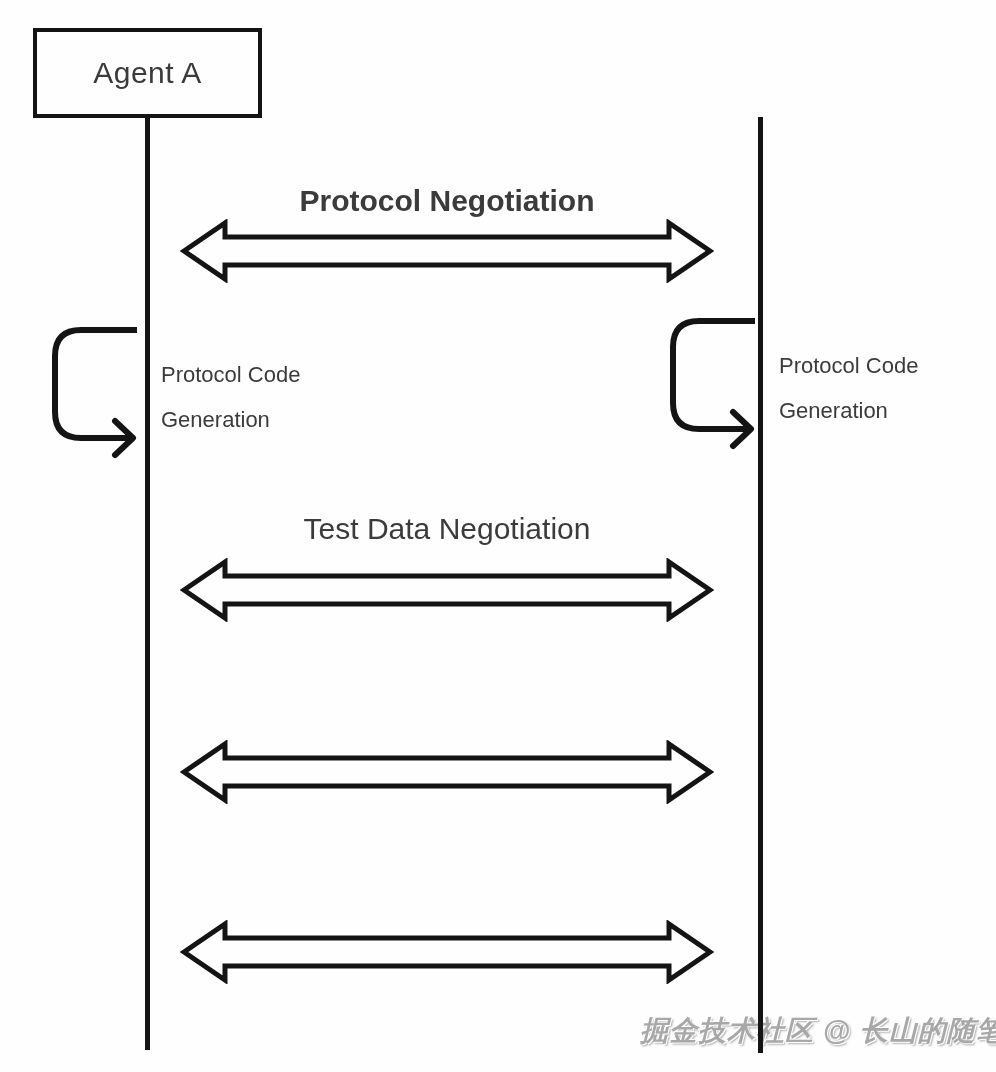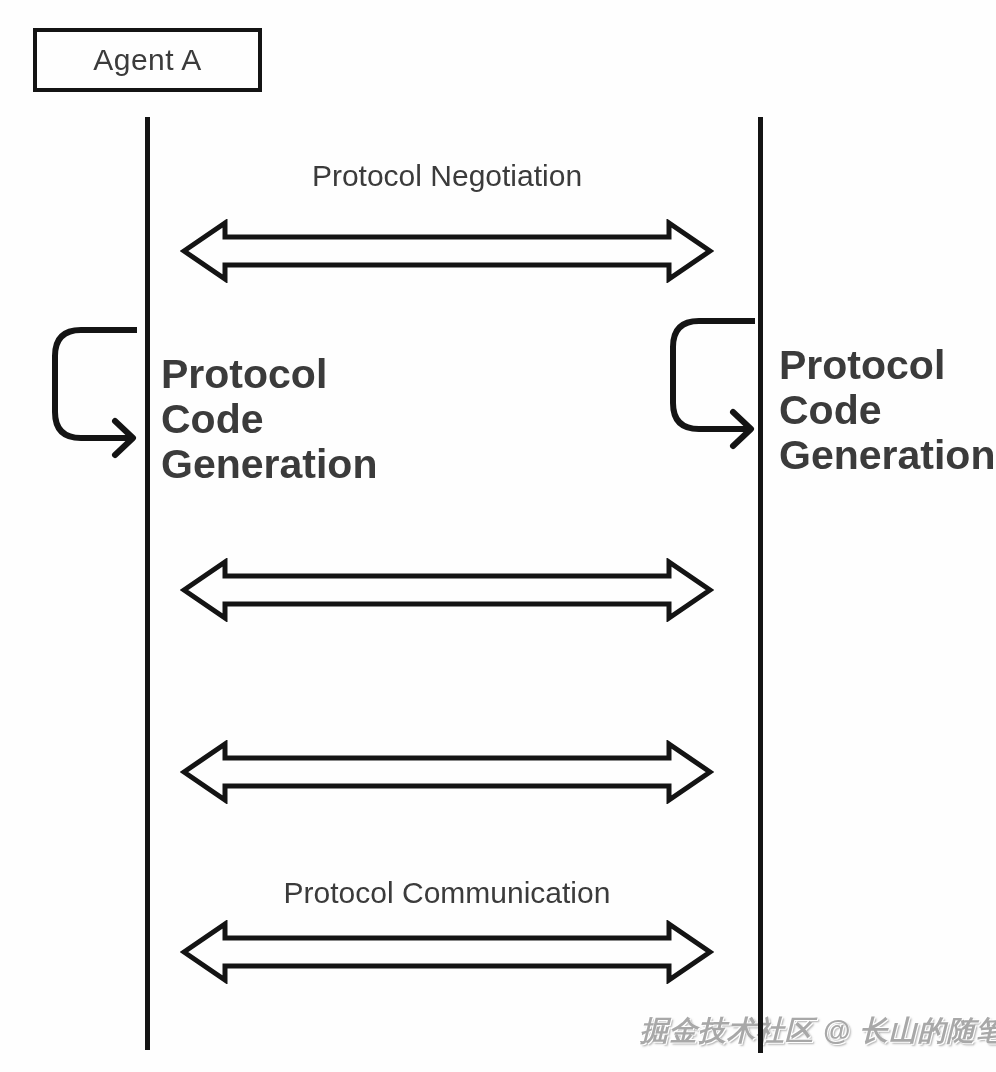--- a/index.html
+++ b/index.html
@@ -13,21 +13,21 @@
     height: 1072px;
     background: #fefefe;
     font-family: "Liberation Sans", "DejaVu Sans", sans-serif;
     color: #3b3b3b;
     overflow: hidden;
   }
 
   .actor-box {
     position: absolute;
     top: 28px;
-    height: 64px;
+    height: 90px;
     border: 4px solid #141414;
     background: #fefefe;
     display: flex;
     align-items: center;
     justify-content: center;
     box-sizing: border-box;
     z-index: 3;
   }
   .actor-box .actor-label {
     font-size: 30px;
@@ -56,46 +56,45 @@
     white-space: nowrap;
     z-index: 3;
   }
   .msg-arrow {
     position: absolute;
     left: 180px;
     width: 534px;
     height: 64px;
     z-index: 3;
   }
-  #msg1-label { top: 159px; }
+  #msg1-label { top: 184px; font-weight: bold; }
   #msg1-arrow { top: 219px; }
   #msg2-label { top: 512px; }
   #msg2-arrow { top: 558px; }
   #msg3-label { top: 696px; }
   #msg3-arrow { top: 740px; }
   #msg4-label { top: 876px; }
   #msg4-arrow { top: 920px; }
 
   .self-loop {
     position: absolute;
     width: 100px;
     height: 140px;
     z-index: 3;
   }
   #self-loop-a { left: 47px;  top: 322px; }
   #self-loop-b { left: 665px; top: 313px; }
 
   .self-label {
     position: absolute;
     width: 220px;
-    font-size: 41px;
+    font-size: 22px;
     line-height: 45px;
     color: #3b3b3b;
     z-index: 3;
-    font-weight: bold;
   }
   #self-label-a { left: 161px; top: 352px; }
   #self-label-b { left: 779px; top: 343px; }
 
   .watermark {
     position: absolute;
     left: 640px;
     top: 1012px;
     width: 360px;
     text-align: center;
@@ -139,33 +138,33 @@
   <div class="self-label" id="self-label-a">Protocol Code Generation</div>
 
   <div class="self-loop" id="self-loop-b">
     <svg viewBox="0 0 100 140">
       <path d="M 90 8 L 34 8 Q 8 8 8 34 L 8 90 Q 8 116 34 116 L 82 116" fill="none" stroke="#141414" stroke-width="6" stroke-linejoin="round"></path>
       <path d="M 68 99 L 86 116 L 68 133" fill="none" stroke="#141414" stroke-width="6" stroke-linejoin="round" stroke-linecap="round"></path>
     </svg>
   </div>
   <div class="self-label" id="self-label-b">Protocol Code Generation</div>
 
+  <div class="msg-label" id="msg2-label">Test Data Negotiation</div>
   <div class="msg-arrow" id="msg2-arrow">
     <svg viewBox="0 0 534 64">
       <polygon points="4,32 45,4 45,18 489,18 489,4 530,32 489,60 489,46 45,46 45,60" fill="#fefefe" stroke="#141414" stroke-width="5" stroke-linejoin="miter" stroke-miterlimit="12"></polygon>
     </svg>
   </div>
 
   <div class="msg-arrow" id="msg3-arrow">
     <svg viewBox="0 0 534 64">
       <polygon points="4,32 45,4 45,18 489,18 489,4 530,32 489,60 489,46 45,46 45,60" fill="#fefefe" stroke="#141414" stroke-width="5" stroke-linejoin="miter" stroke-miterlimit="12"></polygon>
     </svg>
   </div>
 
-  <div class="msg-label" id="msg4-label">Protocol Communication</div>
   <div class="msg-arrow" id="msg4-arrow">
     <svg viewBox="0 0 534 64">
       <polygon points="4,32 45,4 45,18 489,18 489,4 530,32 489,60 489,46 45,46 45,60" fill="#fefefe" stroke="#141414" stroke-width="5" stroke-linejoin="miter" stroke-miterlimit="12"></polygon>
     </svg>
   </div>
 
   <div class="watermark">掘金技术社区 @ 长山的随笔</div>
 
 </div>
 

